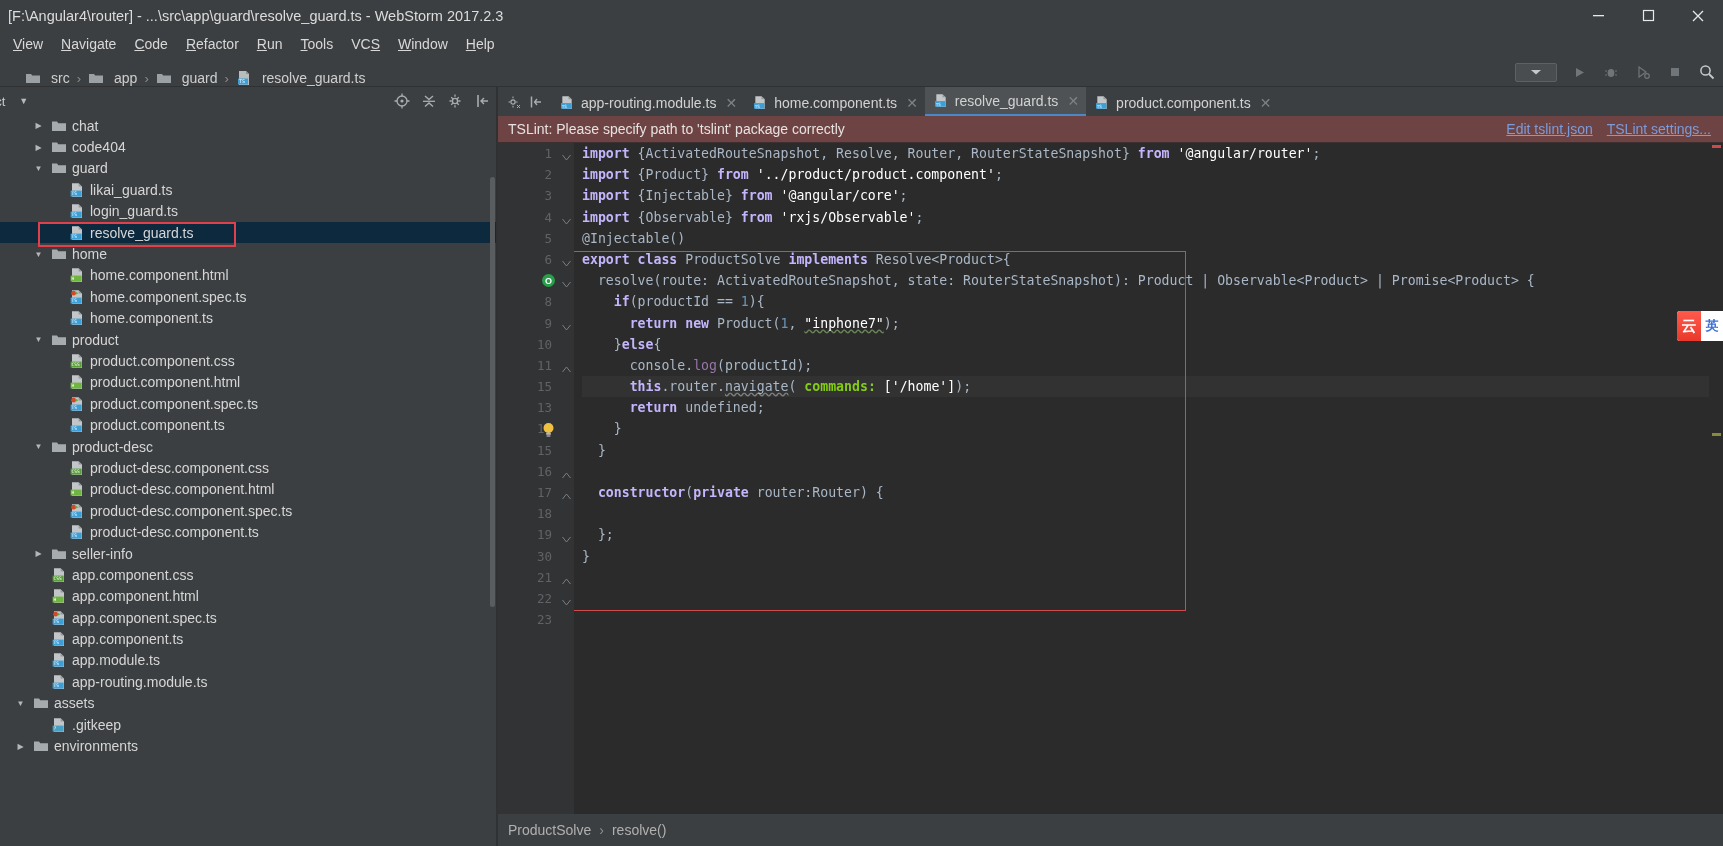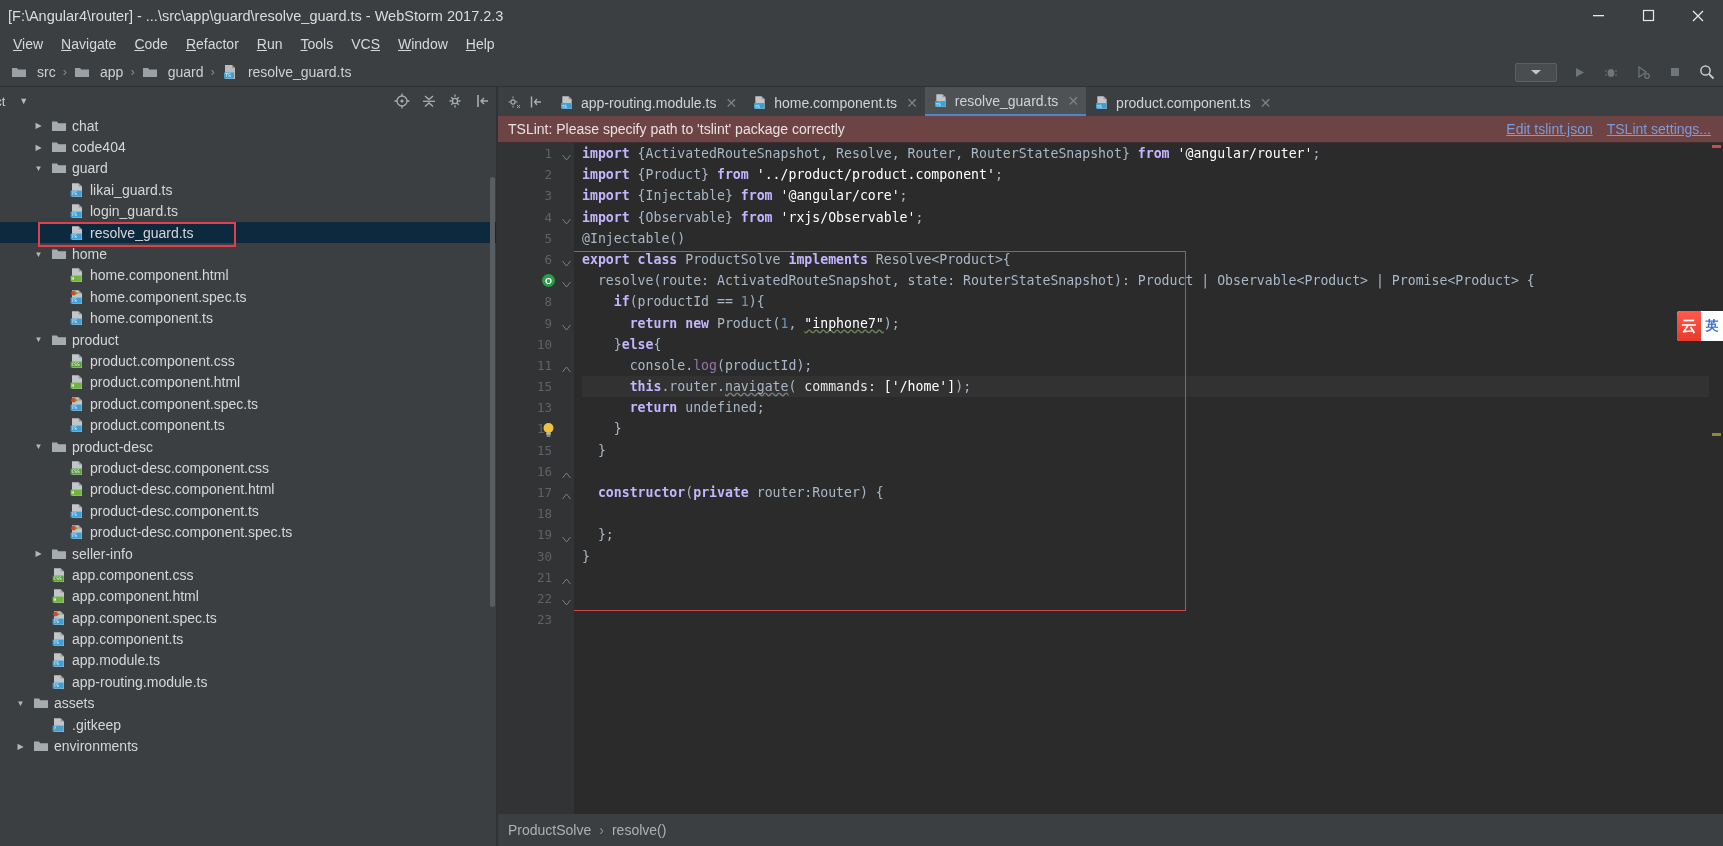--- a/index.html
+++ b/index.html
@@ -26,22 +26,22 @@
   
   .menubar {
     height: 26px; background: #3c3f41; display: flex; align-items: center;
     flex: 0 0 26px; padding-left: 4px; font-size: 14px; color: #d8d8d8;
   }
   .menuitem { padding: 3px 9px; white-space: nowrap; }
   .menuitem .u { text-decoration: underline; }
 
   
   .navbar {
-    height: 30px; background: #3c3f41; display: flex; align-items: center;
-    flex: 0 0 30px; padding-left: 8px; font-size: 14px; color: #cfcfcf;
+    height: 30px; background: #3c3f41; display: flex; align-items: flex-end;
+    flex: 0 0 30px; padding-left: 22px; font-size: 14px; color: #cfcfcf;
     position: relative; border-bottom: 1px solid #2f3133;
   }
   .crumb { display: flex; align-items: center; gap: 5px; padding: 0 3px; }
   .crumb-sep { color: #8a8a8a; margin: 0 4px; font-size: 13px; }
   .nav-right { position: absolute; right: 6px; top: 0; height: 30px; display: flex; align-items: center; gap: 12px; }
   .pill {
     width: 42px; height: 19px; background: #4a4d4f; border: 1px solid #5c6164; border-radius: 2px;
     display: flex; align-items: center; justify-content: center; color: #c6c6c6; font-size: 9px;
   }
   .navicon { width: 20px; height: 20px; display: flex; align-items: center; justify-content: center; color: #9aa0a3; }
@@ -110,21 +110,21 @@
   .cl { height: 21.2px; line-height: 21.2px; white-space: pre; color: #a9b7c6; }
   .cl.current { background: #323232; }
 
   
   .kw { color: #c4b5fd; font-weight: bold; }
   .str { color: #ffffff; }
   .num { color: #6897bb; }
   .cmt { color: #808080; }
   .fld { color: #9876aa; }
   .pl { color: #a9b7c6; }
-  .hint { color: #e5e5e5; }
+  .hint { color: #84cc16; font-weight: bold; }
   .err-u { text-decoration: underline wavy #6a8759; text-decoration-skip-ink: none; }
   .warn-u { text-decoration: underline wavy #808080; text-decoration-skip-ink: none; }
 
   .red-box {
     position: absolute; border: 1px solid #cf4a4a; pointer-events: none;
   }
   .gmark { position: absolute; width: 13px; height: 13px; border-radius: 50%;
            background: #2a9d4a; color: #fff; font-size: 9px; display: flex; align-items: center; justify-content: center; font-weight: bold; }
 
   .right-rail { width: 14px; flex: 0 0 14px; background: #2b2b2b; position: relative; }
@@ -452,36 +452,36 @@
               <rect x="1.6" y="8.6" width="11" height="6" fill="#6fb53f"></rect>
               <text x="2.4" y="13.4" font-size="4.6" fill="#ffffff" font-family="DejaVu Sans Mono, monospace">H</text>
             </svg>
             <span class="lbl">product-desc.component.html</span>
           </div>
           <div class="row">
             <span class="arrow none" style="margin-left: 50px;"></span>
             <svg viewBox="0 0 16 16" class="ficon" style="margin-left: 6px;">
               <path d="M3 1.2h6.6L13 4.4V15H3z" fill="#c2c6c8"></path>
               <path d="M9.6 1.2 L13 4.4 H9.6z" fill="#93989a"></path>
-              <rect x="1.6" y="8.6" width="11" height="6" fill="#3b9fd8"></rect>
-              <text x="2.4" y="13.4" font-size="4.6" fill="#ffffff" font-family="DejaVu Sans Mono, monospace">TS</text>
-            </svg>
-            <span class="lbl">product-desc.component.ts</span>
-          </div>
-          <div class="row">
-            <span class="arrow none" style="margin-left: 50px;"></span>
-            <svg viewBox="0 0 16 16" class="ficon" style="margin-left: 6px;">
-              <path d="M3 1.2h6.6L13 4.4V15H3z" fill="#c2c6c8"></path>
-              <path d="M9.6 1.2 L13 4.4 H9.6z" fill="#93989a"></path>
               <circle cx="4.6" cy="4.2" r="2.4" fill="#d04a2a"></circle>
               <path d="M6.6 2.6 L9.4 4.2 L6.6 5.8 Z" fill="#6fa83c"></path>
               <rect x="1.6" y="8.6" width="11" height="6" fill="#3b9fd8"></rect>
               <text x="2.4" y="13.4" font-size="4.6" fill="#ffffff" font-family="DejaVu Sans Mono, monospace">TS</text>
             </svg>
             <span class="lbl">product-desc.component.spec.ts</span>
+          </div>
+          <div class="row">
+            <span class="arrow none" style="margin-left: 50px;"></span>
+            <svg viewBox="0 0 16 16" class="ficon" style="margin-left: 6px;">
+              <path d="M3 1.2h6.6L13 4.4V15H3z" fill="#c2c6c8"></path>
+              <path d="M9.6 1.2 L13 4.4 H9.6z" fill="#93989a"></path>
+              <rect x="1.6" y="8.6" width="11" height="6" fill="#3b9fd8"></rect>
+              <text x="2.4" y="13.4" font-size="4.6" fill="#ffffff" font-family="DejaVu Sans Mono, monospace">TS</text>
+            </svg>
+            <span class="lbl">product-desc.component.ts</span>
           </div>
           <div class="row">
             <span class="arrow" style="margin-left: 32px;">▶</span>
             <svg viewBox="0 0 16 16" class="ficon" style="margin-left: 6px;">
               <path d="M1 3.6h5l1.3 1.7H15V13H1z" fill="#a6acae"></path>
             </svg>
             <span class="lbl">seller-info</span>
           </div>
           <div class="row">
             <span class="arrow none" style="margin-left: 32px;"></span>

